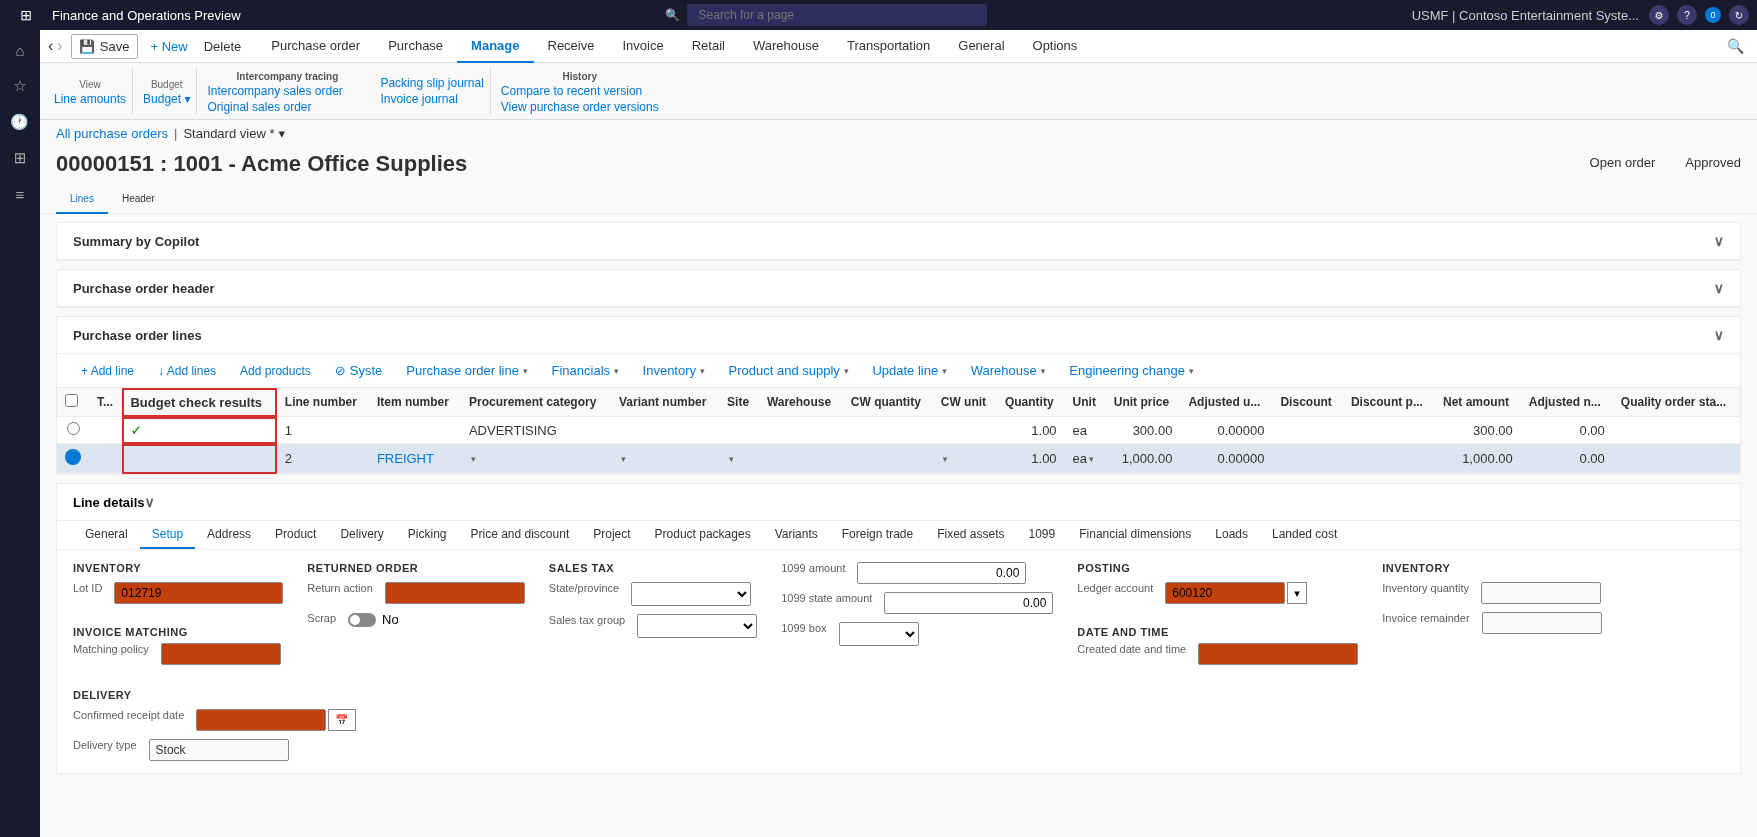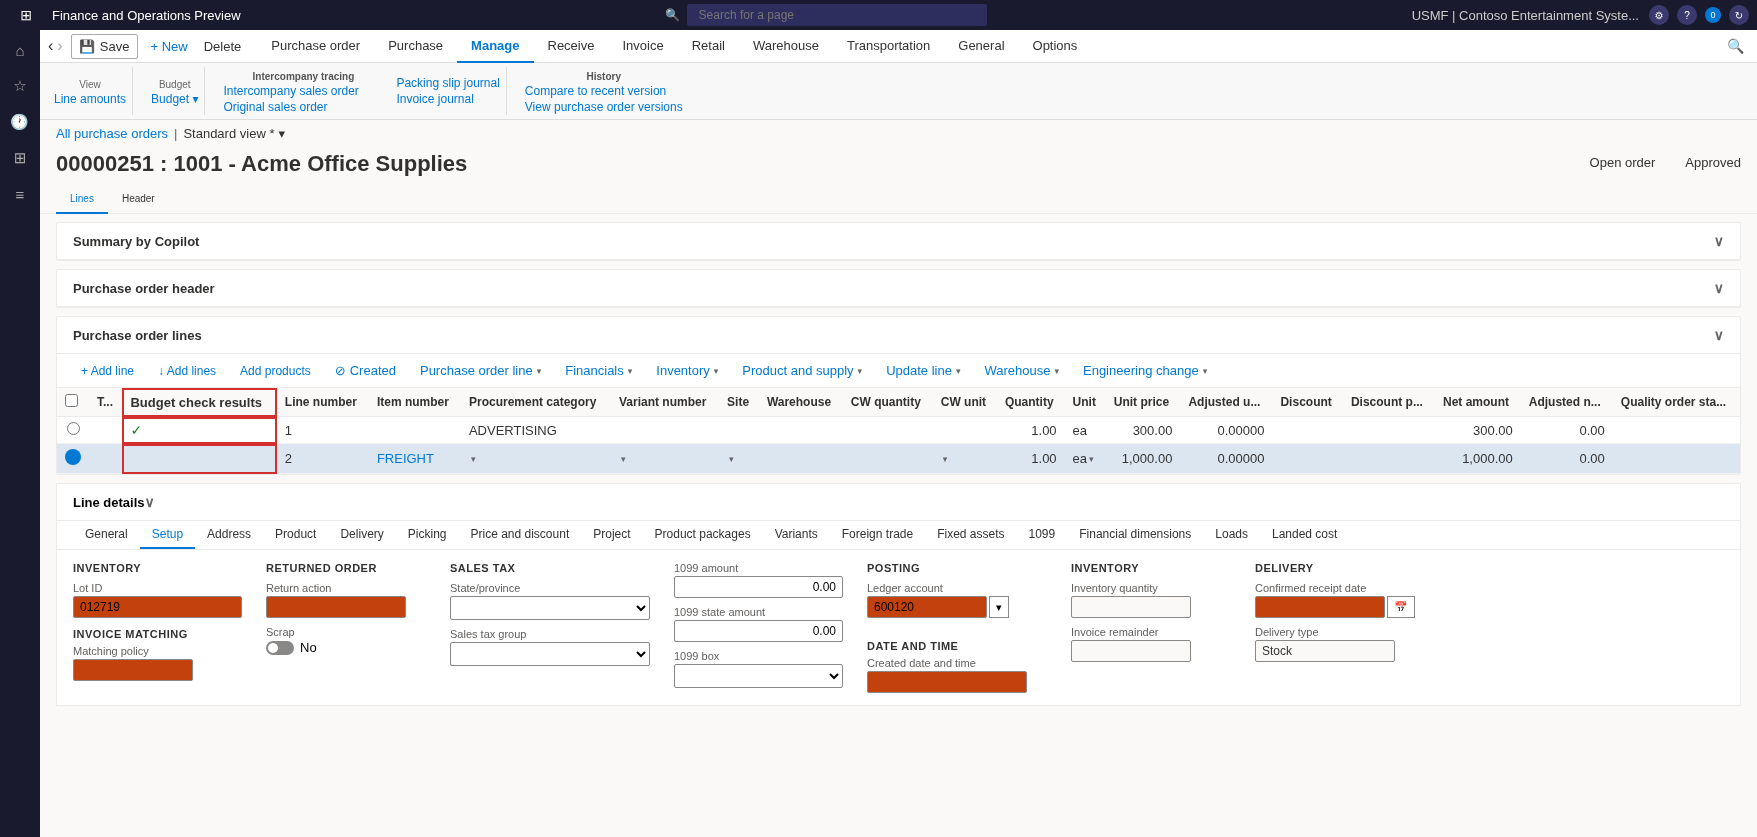--- a/index.html
+++ b/index.html
@@ -76,21 +76,21 @@
     }
     .ribbon-tab.active {
       color: #0078d4;
       border-bottom: 2px solid #0078d4;
       font-weight: 600;
     }
     .ribbon-toolbar {
       display: flex;
       align-items: stretch;
       padding: 4px 8px;
-      gap: 12px;
+      gap: 4px;
       background: #f8f8f8;
       min-height: 56px;
     }
     .ribbon-btn-group {
       display: flex;
       align-items: center;
       gap: 1px;
       padding: 0 6px;
       border-right: 1px solid #ddd;
     }
@@ -230,21 +230,21 @@
       font-size: 12px;
       cursor: pointer;
       color: #333;
       border-bottom: 2px solid transparent;
     }
     .line-detail-tab.active { color: #0078d4; border-bottom: 2px solid #0078d4; }
 
     .line-details-content { padding: 12px 16px; display: flex; gap: 24px; flex-wrap: wrap; }
     .ld-group { display: flex; flex-direction: column; gap: 8px; min-width: 160px; }
     .ld-group-title { font-size: 11px; font-weight: 700; color: #323130; text-transform: uppercase; letter-spacing: 0.5px; }
-    .ld-field { display: flex; flex-direction: column; gap: 2px; }
+    .ld-field { display: flex; flex-direction: row; gap: 12px; }
     .ld-label { font-size: 11px; color: #605e5c; }
     .ld-input {
       border: 1px solid #8a8886;
       padding: 3px 6px;
       font-size: 12px;
       min-width: 120px;
       border-radius: 2px;
       background: #c2410c;
     }
     .ld-input.readonly { background: #faf9f8; color: #333; }
@@ -387,21 +387,21 @@
         <span class="breadcrumb-link">All purchase orders</span>
         <span class="breadcrumb-sep">|</span>
         <div class="view-selector">
           <span>Standard view *</span>
           <span>▾</span>
         </div>
       </div>
 
       <div class="page-header">
         <div style="display:flex; justify-content:space-between; align-items:flex-start;">
-          <h1 class="page-title">00000251 : 1001 - Acme Office Supplies</h1>
+          <h1 class="page-title">00000151 : 1001 - Acme Office Supplies</h1>
           <div class="page-status">
             <span>Open order</span>
             <span>Approved</span>
           </div>
         </div>
       </div>
 
       <div class="page-tabs">
         <div class="page-tab active">Lines</div>
         <div class="page-tab">Header</div>
@@ -426,21 +426,21 @@
           <span>Purchase order lines</span>
           <span class="section-chevron">∨</span>
         </div>
 
         <div class="po-lines-toolbar">
           <span class="po-btn">+ Add line</span>
           <span class="po-btn">↓ Add lines</span>
           <span class="po-btn">Add products</span>
           <span class="po-btn">
             <span>⊘</span>
-            <span>Created</span>
+            <span>Syste</span>
           </span>
           <span class="po-btn">
             <span>Purchase order line</span>
             <span class="dropdown-arrow">▾</span>
           </span>
           <span class="po-btn">
             <span>Financials</span>
             <span class="dropdown-arrow">▾</span>
           </span>
           <span class="po-btn">
@@ -606,21 +606,21 @@
         </div>
 
         <div class="line-details-content">
 
           <div class="ld-group">
             <span class="ld-group-title">INVENTORY</span>
             <div class="ld-field">
               <span class="ld-label">Lot ID</span>
               <input class="ld-input" value="012719" style="">
             </div>
-            <div style="margin-top:0;">
+            <div style="margin-top:12px;">
               <span class="ld-group-title">INVOICE MATCHING</span>
               <div class="ld-field" style="margin-top:4px;">
                 <span class="ld-label">Matching policy</span>
                 <input class="ld-input" value="" style="width: 120px;">
               </div>
             </div>
           </div>
 
           <div class="ld-group">
             <span class="ld-group-title">RETURNED ORDER</span>

